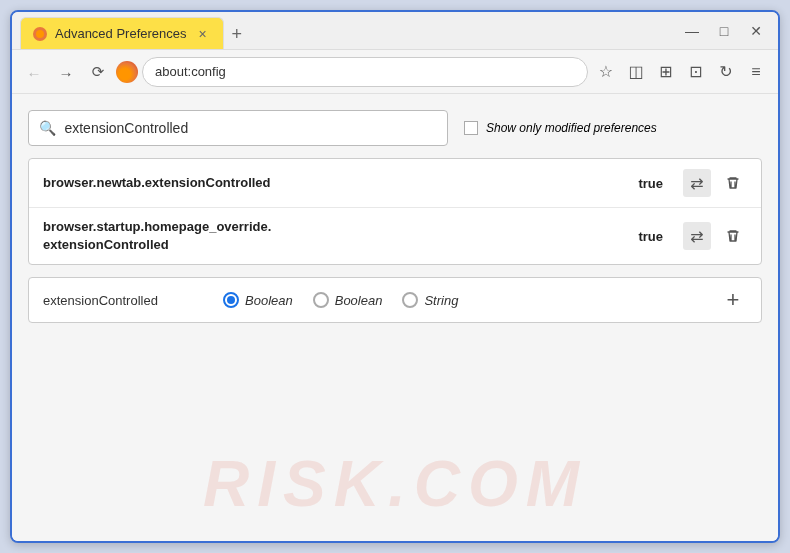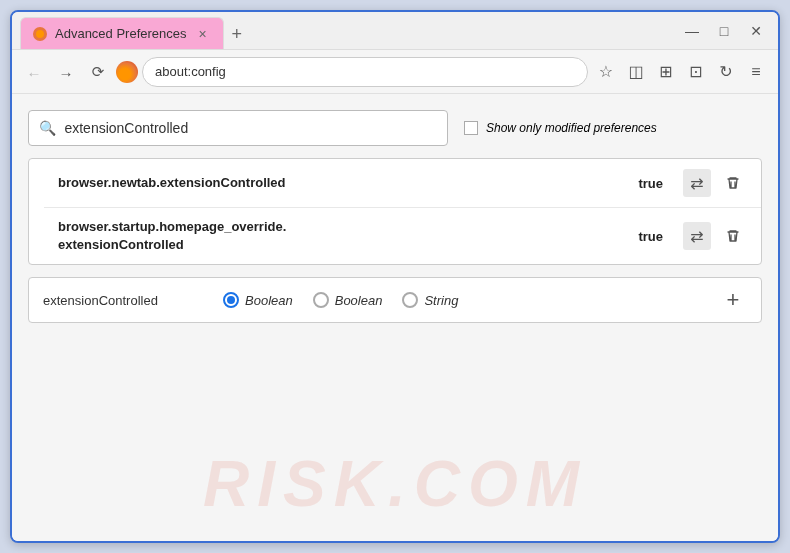--- a/index.html
+++ b/index.html
@@ -33,21 +33,21 @@
       border-bottom: 1px solid #ddd;
       gap: 4px;
     }
     .tab-group {
       display: flex;
       align-items: flex-end;
       flex: 1;
       height: 100%;
     }
     .tab-active {
-      background: #f9a8d4;
+      background: #fde047;
       border: 1px solid #ddd;
       border-bottom: none;
       border-radius: 6px 6px 0 0;
       padding: 6px 12px;
       display: flex;
       align-items: center;
       gap: 8px;
       height: 32px;
       font-size: 13px;
       color: #333;
@@ -240,21 +240,20 @@
       border: 1px solid #aaa;
       background: white;
       display: inline-block;
     }
     
     .results-table {
       background: white;
       border: 1px solid #ccc;
       border-radius: 4px;
       overflow: hidden;
-      padding-left: 15px;
     }
     .result-row {
       display: flex;
       align-items: center;
       padding: 10px 14px;
       border-bottom: 1px solid #e8e8e8;
       gap: 12px;
     }
     .result-row:last-child { border-bottom: none; align-items: center; }
     .result-name {

